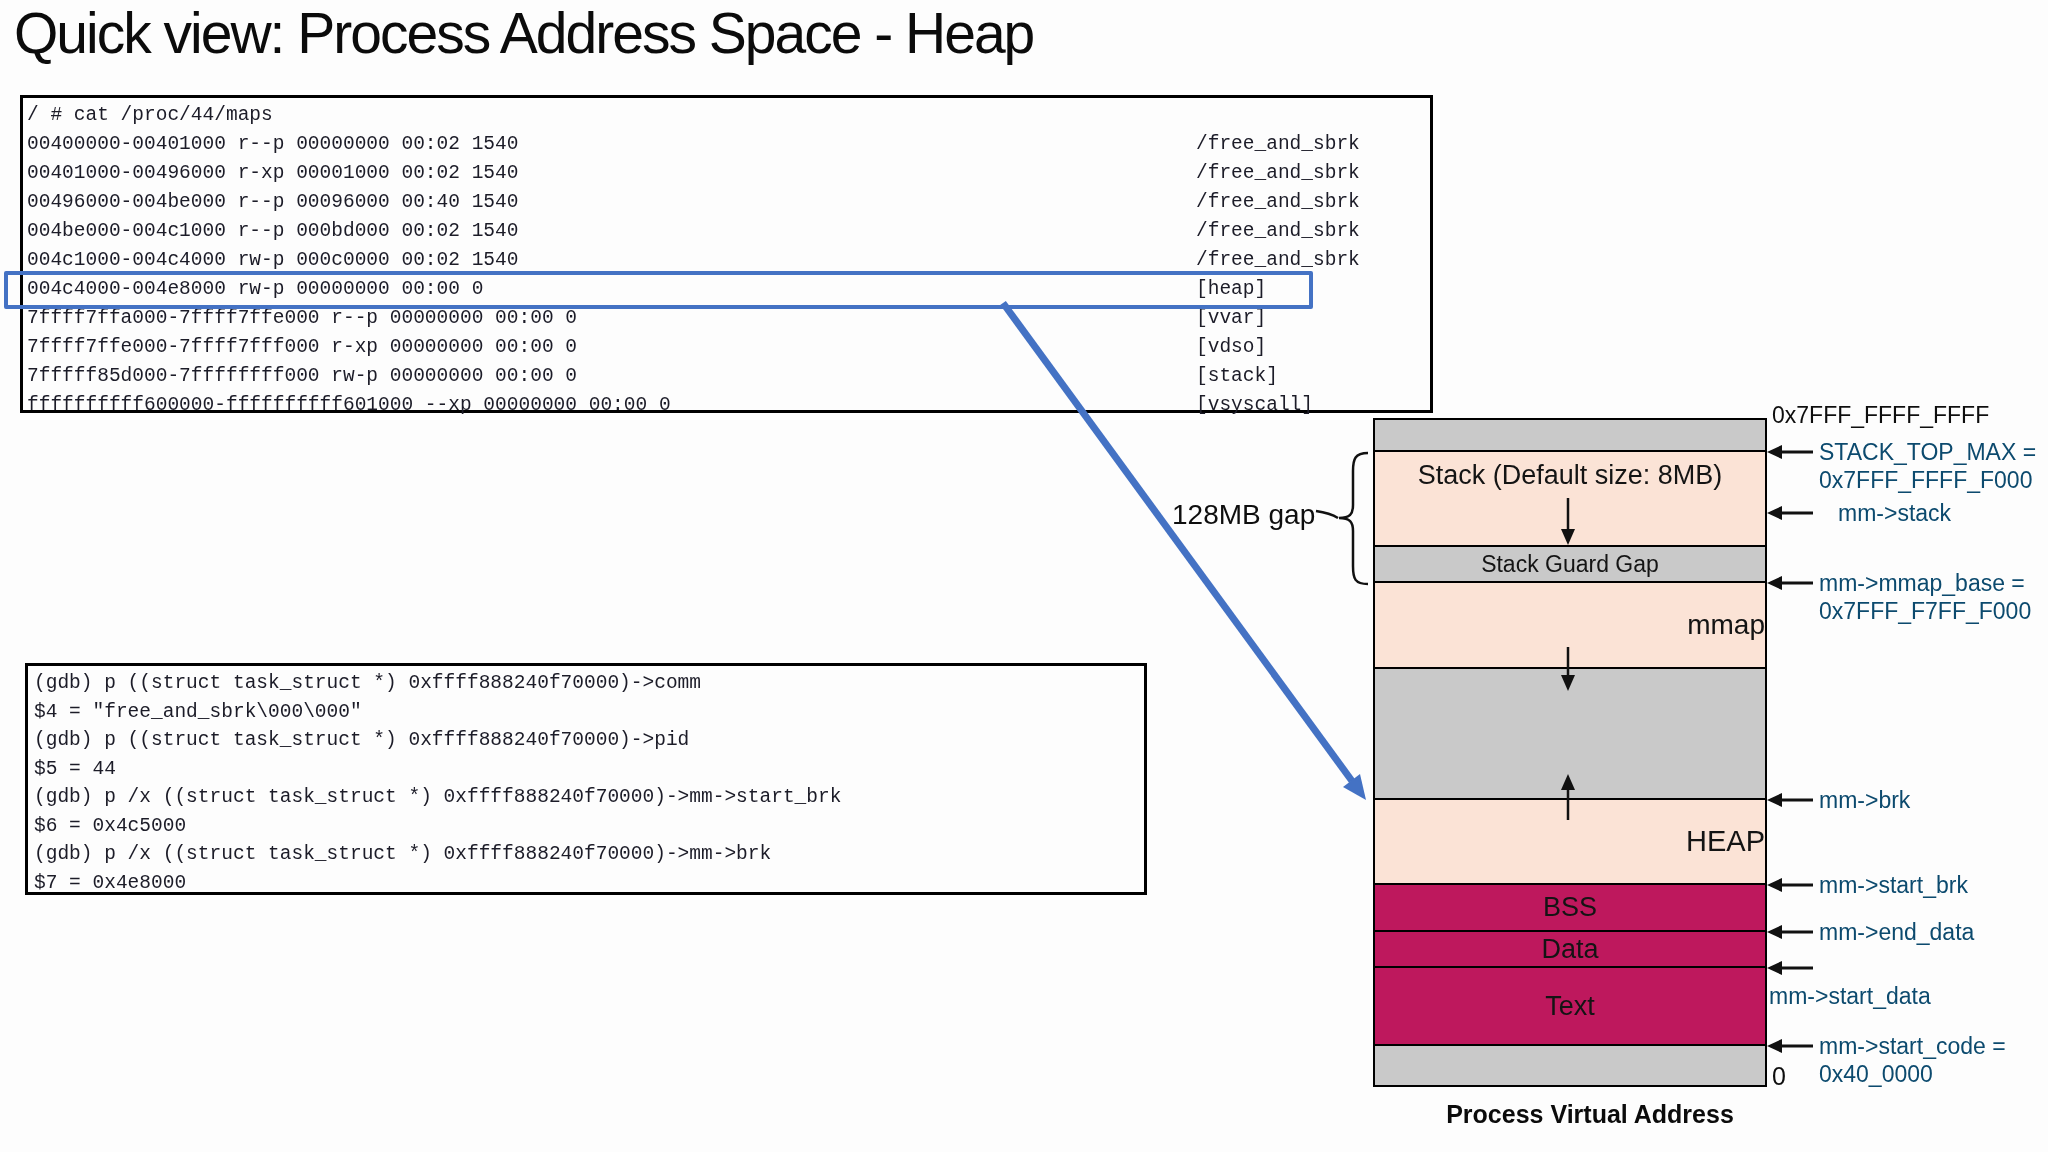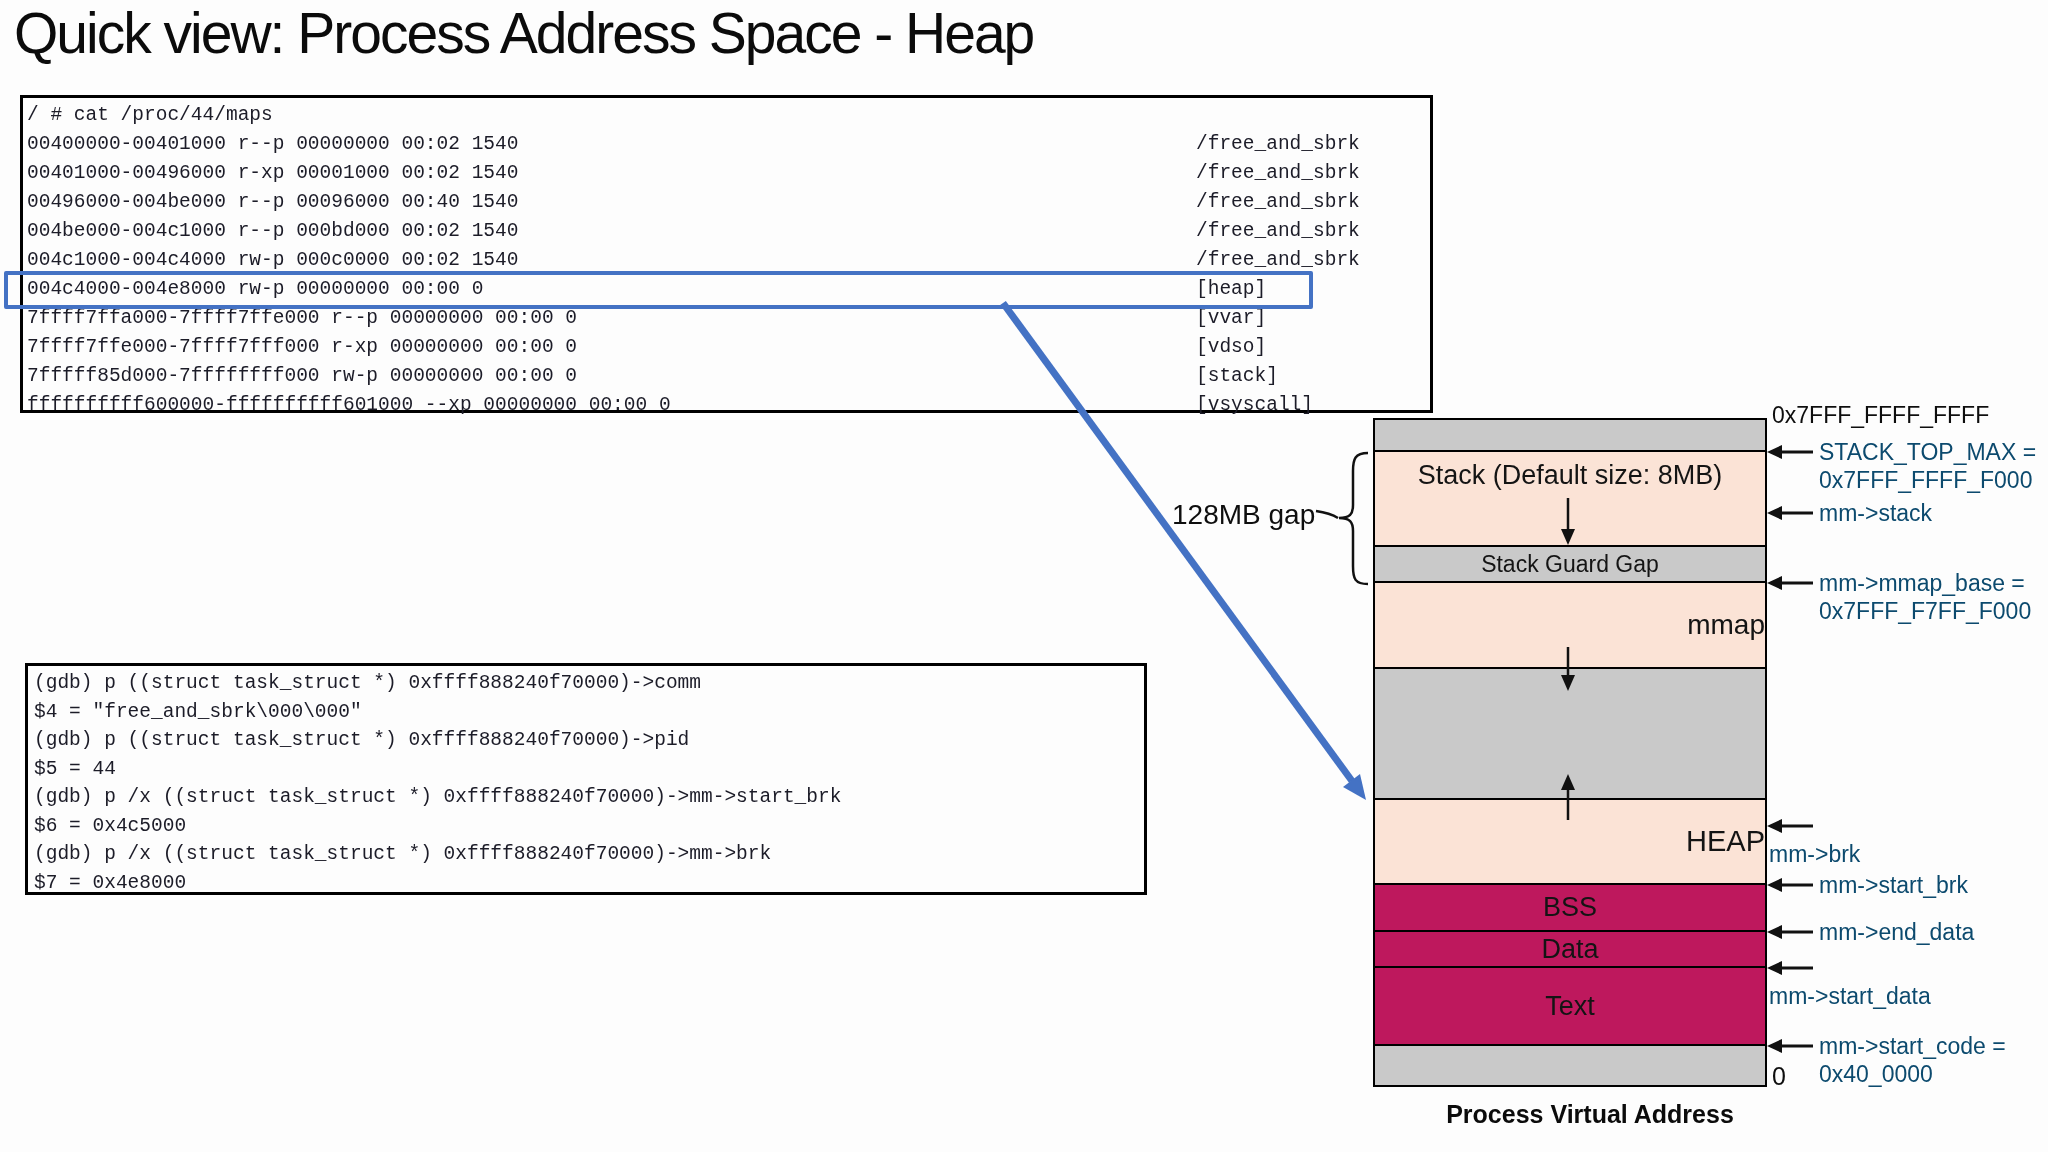--- a/index.html
+++ b/index.html
@@ -131,40 +131,40 @@
   <div class="anno-row" style="top:438px;">
     <svg class="anno-arrow" width="50" height="28">
         <line x1="48" y1="14" x2="12" y2="14" stroke="#111" stroke-width="3"></line>
         <polygon points="2,14 17,7 17,21" fill="#111"></polygon>
       </svg>
     <div class="anno-text">
         <div>STACK_TOP_MAX =</div>
         <div>0x7FFF_FFFF_F000</div>
       </div>
   </div>
-  <div class="anno-row" style="top:499px;">
+  <div class="anno-row" style="top:499px;gap:19px;">
     <svg class="anno-arrow" width="50" height="28">
         <line x1="48" y1="14" x2="12" y2="14" stroke="#111" stroke-width="3"></line>
         <polygon points="2,14 17,7 17,21" fill="#111"></polygon>
       </svg>
     <div class="anno-text">
         <div>mm-&gt;stack</div>
       </div>
   </div>
   <div class="anno-row" style="top:569px;">
     <svg class="anno-arrow" width="50" height="28">
         <line x1="48" y1="14" x2="12" y2="14" stroke="#111" stroke-width="3"></line>
         <polygon points="2,14 17,7 17,21" fill="#111"></polygon>
       </svg>
     <div class="anno-text">
         <div>mm-&gt;mmap_base =</div>
         <div>0x7FFF_F7FF_F000</div>
       </div>
   </div>
-  <div class="anno-row" style="top:812px;flex-direction:column;">
+  <div class="anno-row" style="top:786px;">
     <svg class="anno-arrow" width="50" height="28">
         <line x1="48" y1="14" x2="12" y2="14" stroke="#111" stroke-width="3"></line>
         <polygon points="2,14 17,7 17,21" fill="#111"></polygon>
       </svg>
     <div class="anno-text">
         <div>mm-&gt;brk</div>
       </div>
   </div>
   <div class="anno-row" style="top:871px;">
     <svg class="anno-arrow" width="50" height="28">

